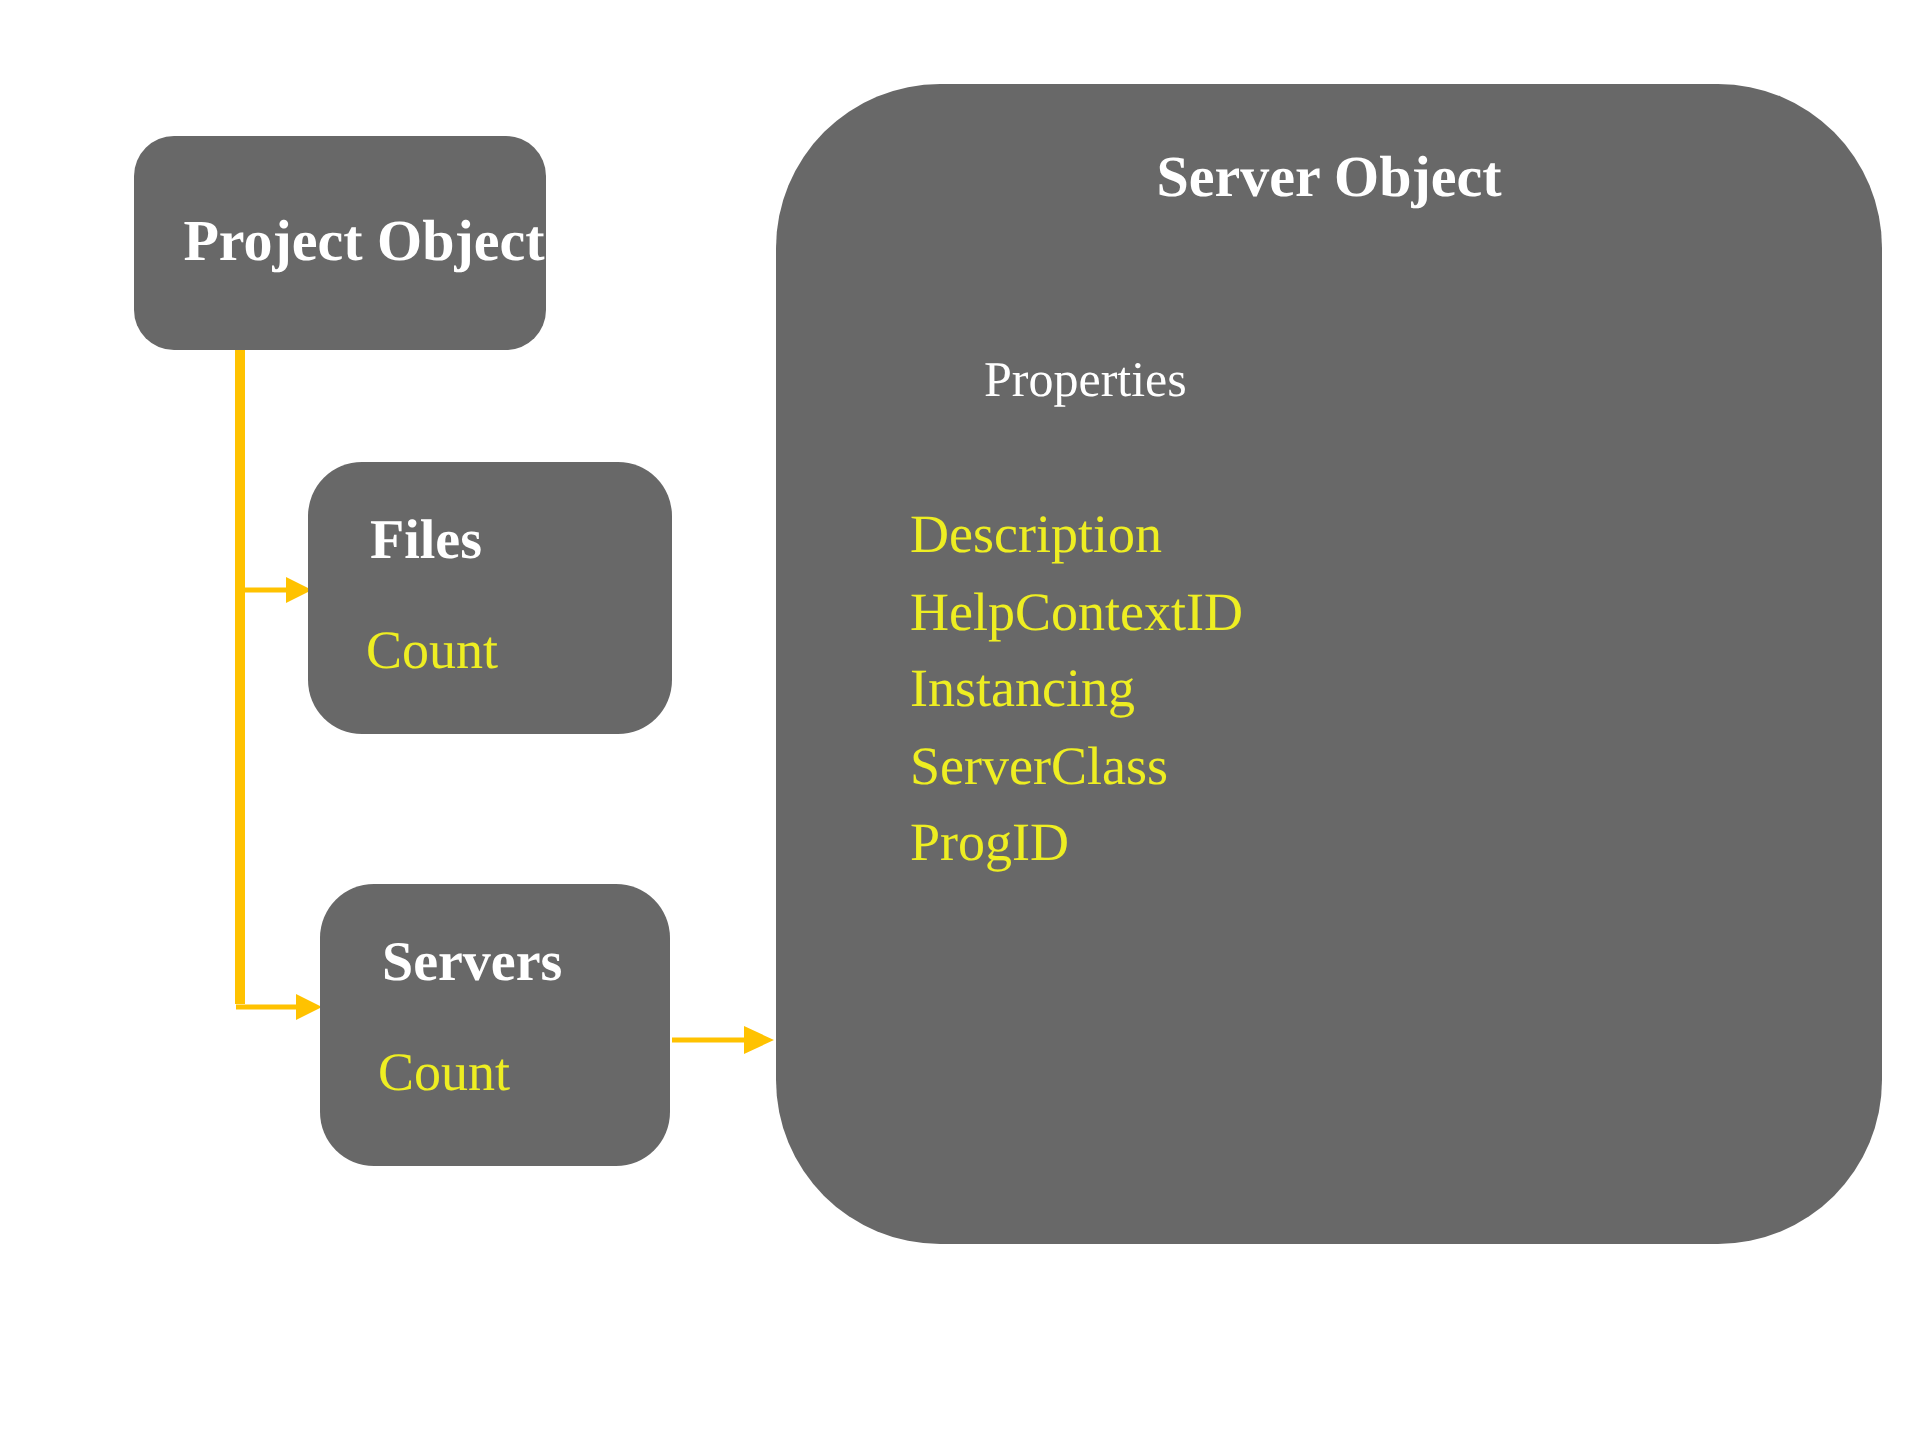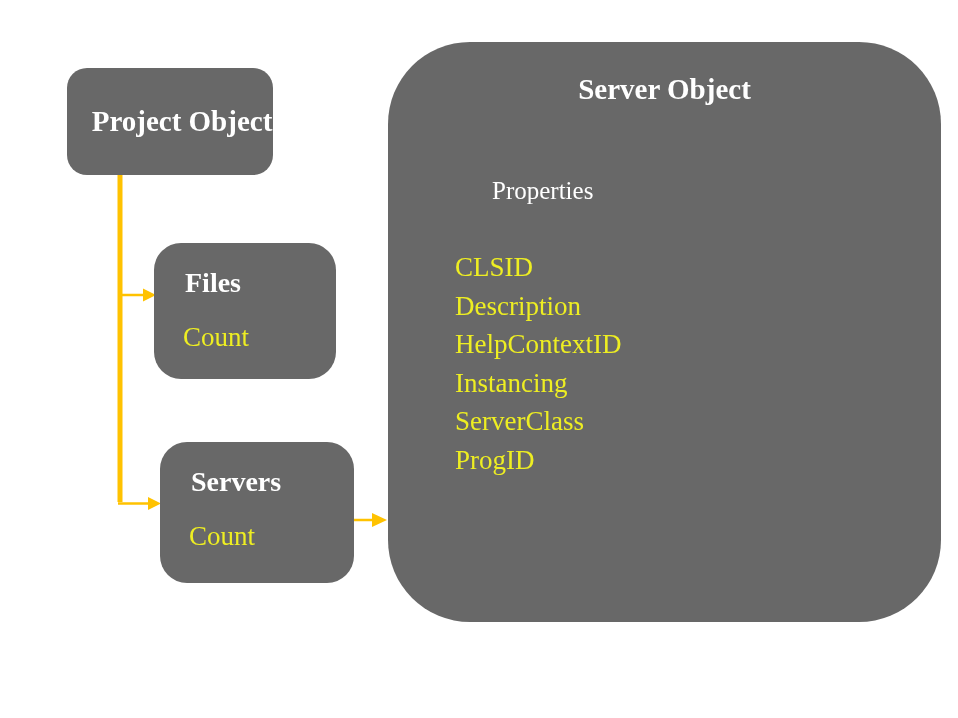--- a/index.html
+++ b/index.html
@@ -40,27 +40,27 @@
     width: 206px; height: 107px;
     border-radius: 20px;
     display: flex; align-items: center; justify-content: center;
   }
   .project-box .box-title {
     font-size: 29px; font-weight: bold; white-space: nowrap; margin-left: 24px;
   }
 
   
   .files-box {
-    left: 154px; top: 243px;
+    left: 154px; top: 231px;
     width: 182px; height: 136px;
     border-radius: 27px;
   }
   .servers-box {
     left: 160px; top: 442px;
-    width: 194px; height: 141px;
+    width: 175px; height: 141px;
     border-radius: 27px;
   }
   .coll-title {
     margin: 24px 0 0 31px;
     font-size: 28px; font-weight: bold;
     color: var(--title-white);
   }
   .coll-prop {
     margin: 23px 16px 0 29px;
     font-size: 27px;
@@ -125,21 +125,20 @@
 
   <div class="box servers-box">
     <div class="coll-title">Servers</div>
     <div class="coll-prop">Count</div>
   </div>
 
   <div class="box server-box">
     <div class="server-title">Server Object</div>
     <div class="server-section-label">Properties</div>
     <ul class="prop-list">
-      <li>CLSID</li>
       <li>Description</li>
       <li>HelpContextID</li>
       <li>Instancing</li>
       <li>ServerClass</li>
       <li>ProgID</li>
     </ul>
   </div>
 
 </div>
 

